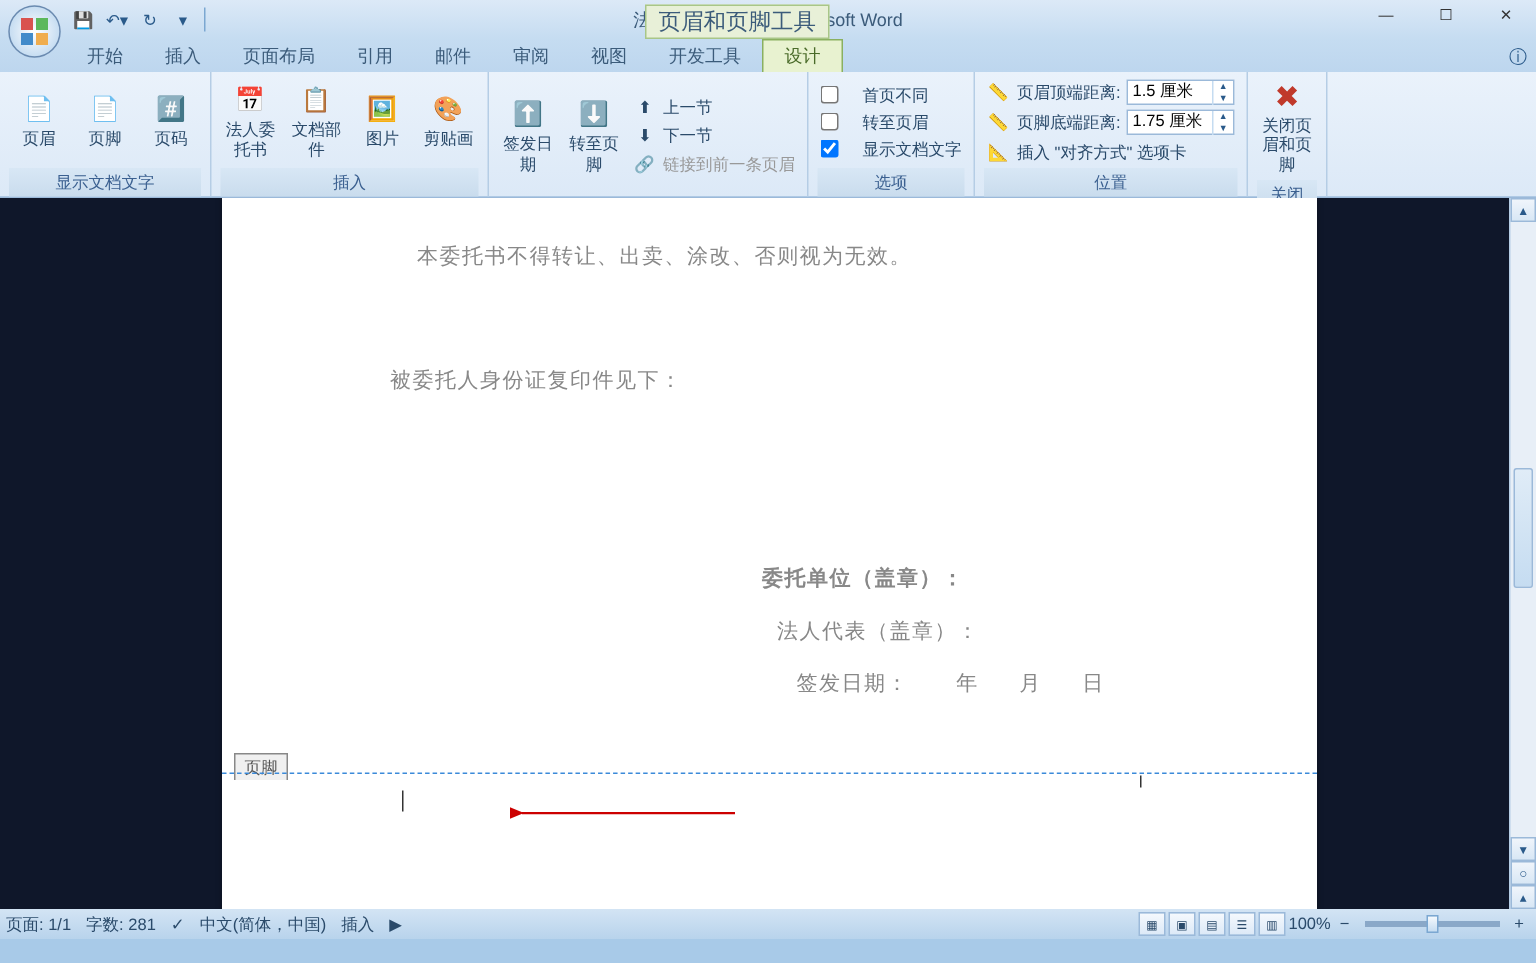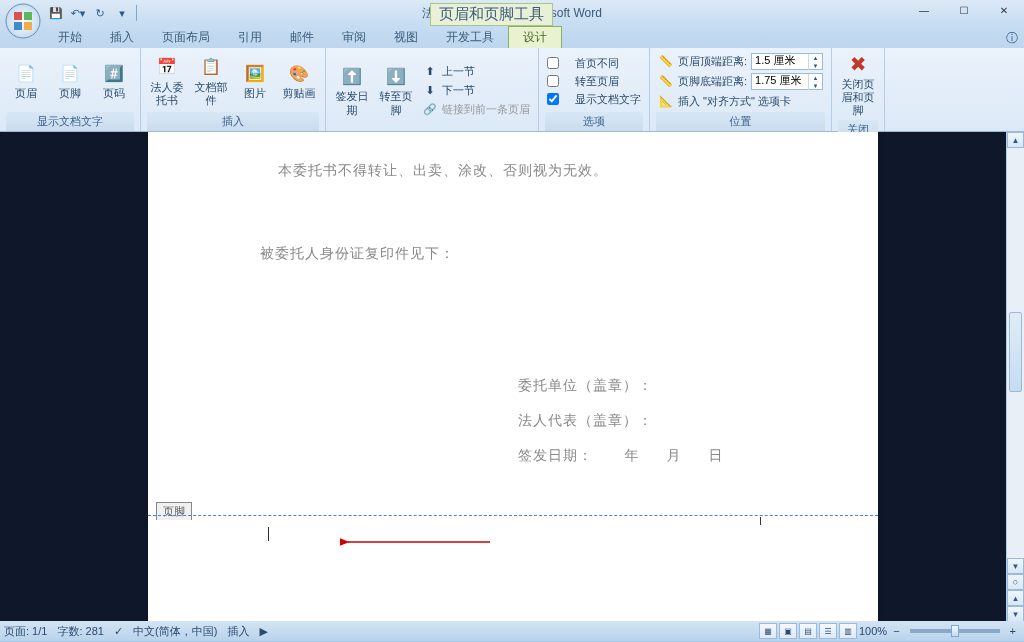--- a/index.html
+++ b/index.html
@@ -53,21 +53,21 @@
 .cursor-mark { position: absolute; width: 1px; height: 14px; background: #333; }
 
 
 .vscroll { position: absolute; right: 0; top: 132px; bottom: 20px; width: 18px; background: #e8eff7; border-left: 1px solid #b5cde5; display: flex; flex-direction: column; }
 .vscroll .btn { height: 16px; background: linear-gradient(#f0f5fb, #d8e7f5); border: 1px solid #9bb9d9; display: flex; align-items: center; justify-content: center; font-size: 8px; color: #2a5a8a; cursor: pointer; }
 .vscroll .track { flex: 1; position: relative; }
 .vscroll .thumb { position: absolute; left: 2px; right: 2px; top: 40%; height: 80px; background: linear-gradient(#e0ecf7, #c5dcf1); border: 1px solid #9bb9d9; border-radius: 2px; }
 .vscroll .pager { height: 16px; background: linear-gradient(#f0f5fb, #d8e7f5); border: 1px solid #9bb9d9; display: flex; align-items: center; justify-content: center; font-size: 9px; color: #2a5a8a; cursor: pointer; }
 
 
-.status { position: absolute; bottom: 1px; left: 0; right: 0; height: 20px; background: linear-gradient(#d3e4f4, #b8d3ec); display: flex; align-items: center; font-size: 11px; color: #2a4a6a; padding: 0 4px; justify-content: space-between; }
+.status { position: absolute; bottom: 16px; left: 0; right: 0; height: 20px; background: linear-gradient(#d3e4f4, #b8d3ec); display: flex; align-items: center; font-size: 11px; color: #2a4a6a; padding: 0 4px; justify-content: space-between; }
 .status-left { display: flex; gap: 10px; align-items: center; }
 .status-right { display: flex; gap: 2px; align-items: center; }
 .view-btn { width: 18px; height: 16px; background: linear-gradient(#f5f9fd, #dce9f7); border: 1px solid #9bb9d9; font-size: 8px; display: flex; align-items: center; justify-content: center; cursor: pointer; }
 .zoom-slider { width: 90px; height: 4px; background: #8aa8c8; position: relative; margin: 0 4px; }
 .zoom-slider .knob { width: 8px; height: 12px; background: linear-gradient(#f5f9fd, #c5dcf1); border: 1px solid #7ba7d1; position: absolute; left: 50%; top: -4px; transform: translateX(-50%); }
 </style>
 </head>
 <body>
 
 <div class="titlebar">
@@ -249,23 +249,23 @@
         </div>
     </div>
     <div class="group-label">关闭</div>
   </div>
 </div>
 
 <div class="doc-area">
   <div class="page">
     <div class="body-text" style="left:130px; top:30px;">本委托书不得转让、出卖、涂改、否则视为无效。</div>
     <div class="body-text" style="left:112px; top:65px;margin-top:48px;">被委托人身份证复印件见下：</div>
-    <div class="body-text" style="left:370px; top:245px;">委托单位（盖章）：</div>
+    <div class="body-text" style="left:360px; top:245px;font-weight:bold;">委托单位（盖章）：</div>
     <div class="body-text" style="left:370px; top:280px;">法人代表（盖章）：</div>
-    <div class="body-text" style="left:370px; top:315px;">
+    <div class="body-text" style="left:383px; top:315px;">
       <span>签发日期：</span>&nbsp;&nbsp;&nbsp;&nbsp;&nbsp;&nbsp;
       <span>年</span>&nbsp;&nbsp;&nbsp;&nbsp;&nbsp;
       <span>月</span>&nbsp;&nbsp;&nbsp;&nbsp;&nbsp;
       <span>日</span>
     </div>
     <div class="footer-tag">页脚</div>
     <div class="footer-divider"></div>
     <div class="cursor-mark" style="left:120px; top:395px;"></div>
     <div class="cursor-mark" style="left:612px; top:385px; height:8px;"></div>
     <svg class="arrow" width="160" height="20">

